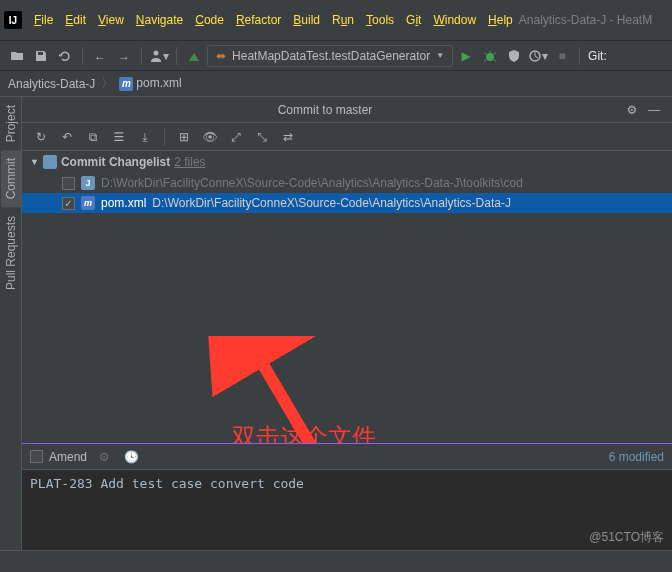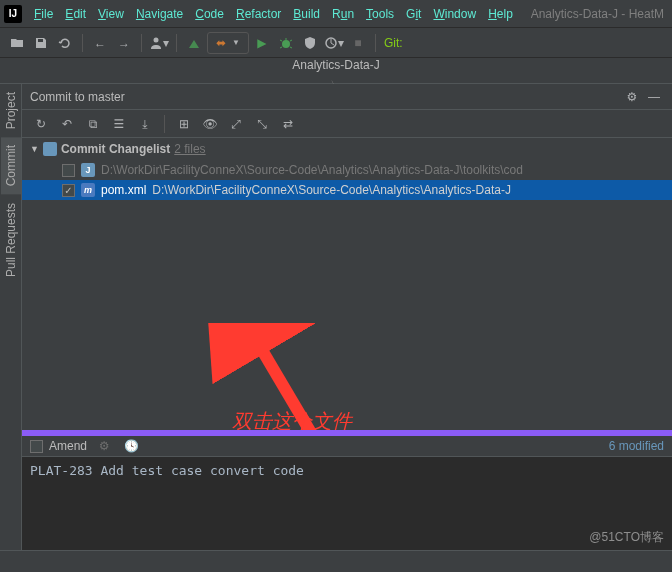--- a/index.html
+++ b/index.html
@@ -1,44 +1,44 @@
 <!DOCTYPE html>
 <html><head>
 <meta charset="utf-8">
 <style>
   * { margin: 0; padding: 0; box-sizing: border-box; font-family: "Segoe UI", Arial, sans-serif; font-size: 12px; }
   body { background: #3c3f41; color: #bbbbbb; width: 672px; height: 572px; overflow: hidden; position: relative; }
   
-  .menubar { background: #3c3f41; height: 28px; display: flex; align-items: center; padding-left: 4px; border-bottom: 1px solid #2b2b2b; }
+  .menubar { background: #3c3f41; height: 41px; display: flex; align-items: center; padding-left: 4px; border-bottom: 1px solid #2b2b2b; }
   .app-icon { width: 18px; height: 18px; background: #000; color: #fff; display: flex; align-items: center; justify-content: center; font-weight: bold; font-size: 10px; margin-right: 6px; border-radius: 2px; }
-  .menubar-item { padding: 3px 6px; cursor: pointer; color: #5eead4; }
+  .menubar-item { padding: 3px 6px; cursor: pointer; color: #fde047; }
   .menubar-item .ul { text-decoration: underline; }
-  .title-right { margin-left: auto; color: #7f7f7f; padding-right: 8px; white-space: nowrap; overflow: hidden; }
+  .title-right { margin-left: auto; color: #7f7f7f; padding-right: 20px; white-space: nowrap; overflow: hidden; }
   
   .toolbar { background: #3c3f41; height: 30px; display: flex; align-items: center; padding: 0 6px; border-bottom: 1px solid #2b2b2b; gap: 2px; }
   .tool-btn { width: 22px; height: 22px; display: flex; align-items: center; justify-content: center; color: #afb1b3; cursor: pointer; border-radius: 3px; }
   .tool-sep { width: 1px; height: 18px; background: #555; margin: 0 4px; }
   .run-config { display: flex; align-items: center; background: #3c3f41; border: 1px solid #555; border-radius: 3px; height: 22px; padding: 0 8px; gap: 6px; cursor: pointer; }
   .run-config .arrow { font-size: 8px; color: #afb1b3; }
   .green-play { color: #499c54; }
   .green-bug { color: #499c54; }
   
-  .nav-bar { background: #3c3f41; height: 26px; display: flex; align-items: center; padding: 0 8px; border-bottom: 1px solid #515658; gap: 6px; flex-direction: column; }
+  .nav-bar { background: #3c3f41; height: 26px; display: flex; align-items: center; padding: 0 8px; border-bottom: 1px solid #515658; gap: 6px; }
   .nav-item { color: #bbbbbb; cursor: pointer; }
   .nav-sep { color: #777; }
   .nav-icon { width: 14px; height: 14px; display: inline-flex; align-items: center; justify-content: center; background: #4a7abf; color: #fff; font-style: italic; font-weight: bold; font-size: 10px; border-radius: 2px; margin-right: 3px; }
   
   .main-area { display: flex; height: calc(100% - 80px); }
   .left-col { width: 22px; background: #3c3f41; border-right: 1px solid #515658; display: flex; flex-direction: column; align-items: center; }
   .side-tab { writing-mode: vertical-rl; transform: rotate(180deg); padding: 8px 3px; cursor: pointer; color:#adadad; font-size: 11px; display: flex; align-items: center; gap: 4px; }
   .side-tab.active { background: #4e5254; }
   
   .panel { flex: 1; display: flex; flex-direction: column; background: #3c3f41; }
   .panel-header { height: 26px; background: #3c3f41; border-bottom: 1px solid #515658; display: flex; align-items: center; padding: 0 8px; }
-  .panel-title { flex: 1; color: #bbbbbb; }
+  .panel-title { flex: 1; color: #bbbbbb; text-align: center; }
   .panel-hdr-btn { width: 20px; height: 20px; display: flex; align-items: center; justify-content: center; color: #afb1b3; cursor: pointer; margin-left: 2px; }
   
   .panel-toolbar { height: 28px; background: #3c3f41; border-bottom: 1px solid #515658; display: flex; align-items: center; padding: 0 8px; gap: 4px; }
   .ptb-btn { width: 22px; height: 22px; display: flex; align-items: center; justify-content: center; color: #afb1b3; cursor: pointer; }
   
   .changelist { flex: 1; background: #3c3f41; overflow: hidden; position: relative; }
   .cl-header { display: flex; align-items: center; height: 22px; padding-left: 8px; gap: 4px; cursor: pointer; }
   .cl-arrow { color: #bbbbbb; font-size: 9px; }
   .cl-icon { width: 14px; height: 14px; background: #6897bb; border-radius: 2px; }
   .cl-name { font-weight: bold; color: #bbbbbb; }
@@ -49,29 +49,29 @@
   .chk { width: 13px; height: 13px; border: 1px solid #6e6e6e; background: #43494a; display: flex; align-items: center; justify-content: center; color: #bbbbbb; font-size: 11px; cursor: pointer; }
   .chk.checked::after { content: "✓"; font-size: 10px; }
   .file-icon { width: 14px; height: 14px; display: flex; align-items: center; justify-content: center; font-size: 9px; font-weight: bold; border-radius: 2px; }
   .file-icon.java { background: #6897bb; color: #fff; }
   .file-icon.xml { background: #4a7abf; color: #fff; font-style: italic; }
   .file-name { color: #6897bb; }
   .file-row.sel .file-name { color: #fff; }
   .file-path { color: #787878; }
   .file-row.sel .file-path { color: #d0d0d0; }
   
-  .amend-bar { height: 26px; background: #3c3f41; border-top: 6px solid #8b5cf6; display: flex; align-items: center; padding: 0 8px; gap: 6px; }
+  .amend-bar { height: 26px; background: #3c3f41; border-top: 1px solid #8b5cf6; display: flex; align-items: center; padding: 0 8px; gap: 6px; }
   .amend-right { margin-left: auto; color: #6897bb; }
   
   .msg-area { background: #2b2b2b; color: #a9b7c6; font-family: Consolas, monospace; font-size: 13px; padding: 6px 8px; height: 120px; border-top: 1px solid #515658; }
   
   .bottom-bar { position: absolute; bottom: 0; left: 0; right: 0; height: 22px; background: #3c3f41; border-top: 1px solid #515658; }
   
   .arrow-anno { position: absolute; left: 165px; top: 185px; width: 220px; height: 140px; pointer-events: none; }
-  .anno-text { position: absolute; left: 210px; top: 270px; color: #ff3b30; font-size: 20px; font-weight: 500; pointer-events: none; font-style: italic; }
+  .anno-text { position: absolute; left: 210px; top: 270px; color: #ff3b30; font-size: 24px; font-weight: 500; pointer-events: none; }
   .watermark { position: absolute; right: 8px; bottom: 26px; color: #8e8e8e; font-size: 12px; pointer-events: none; }
   svg { display: block; }
 </style>
 </head>
 <body>
 
 <div class="menubar">
   <div class="app-icon">IJ</div>
   <div class="menubar-item"><span class="ul">F</span><span></span>ile</div>
   <div class="menubar-item"><span class="ul">E</span>dit</div>
@@ -113,41 +113,42 @@
         <path fill="#afb1b3" d="M2 13c0-3 2-4 5-4s5 1 5 4z"></path>
       </svg>▾</div>
   <div class="tool-sep"></div>
   <div class="tool-btn">
       <svg width="14" height="14" viewBox="0 0 14 14">
         <path fill="#499c54" d="M2 12l5-8 5 8z" opacity="0.8"></path>
       </svg>
     </div>
   <div class="run-config">
     <span style="color:#cc7832">⬌</span>
+    <span>HeatMapDataTest.testDataGenerator</span>
     <span class="arrow">▼</span>
   </div>
   <div class="tool-btn green-play">▶</div>
   <div class="tool-btn green-bug">
       <svg width="14" height="14" viewBox="0 0 14 14">
         <circle cx="7" cy="8" r="4" fill="#499c54"></circle>
         <path stroke="#499c54" d="M7 2v2M3 5l-2-1M11 5l2-1M3 11l-2 1M11 11l2 1"></path>
       </svg>
     </div>
   <div class="tool-btn">
       <svg width="14" height="14" viewBox="0 0 14 14">
         <path fill="#afb1b3" d="M7 1l5 2v4c0 3-2 5-5 6-3-1-5-3-5-6V3z"></path>
       </svg>
     </div>
   <div class="tool-btn"><svg width="14" height="14" viewBox="0 0 14 14">
         <circle cx="7" cy="7" r="5" fill="none" stroke="#afb1b3" stroke-width="1.5"></circle>
         <path stroke="#afb1b3" d="M7 7V3M7 7l3 2"></path>
       </svg>▾</div>
   <div class="tool-btn" style="color:#666">■</div>
   <div class="tool-sep"></div>
-  <span style="color:#84cc16;padding-left:2px">Git:</span>
+  <span style="color:#e5e5e5;padding-left:2px">Git:</span>
 </div>
 
 <div class="nav-bar">
   <span class="nav-item">Analytics-Data-J</span>
   <span class="nav-sep">〉</span>
   <span class="nav-item"><span class="nav-icon">m</span><span>pom.xml</span></span>
 </div>
 
 <div class="main-area">
   <div class="left-col">

